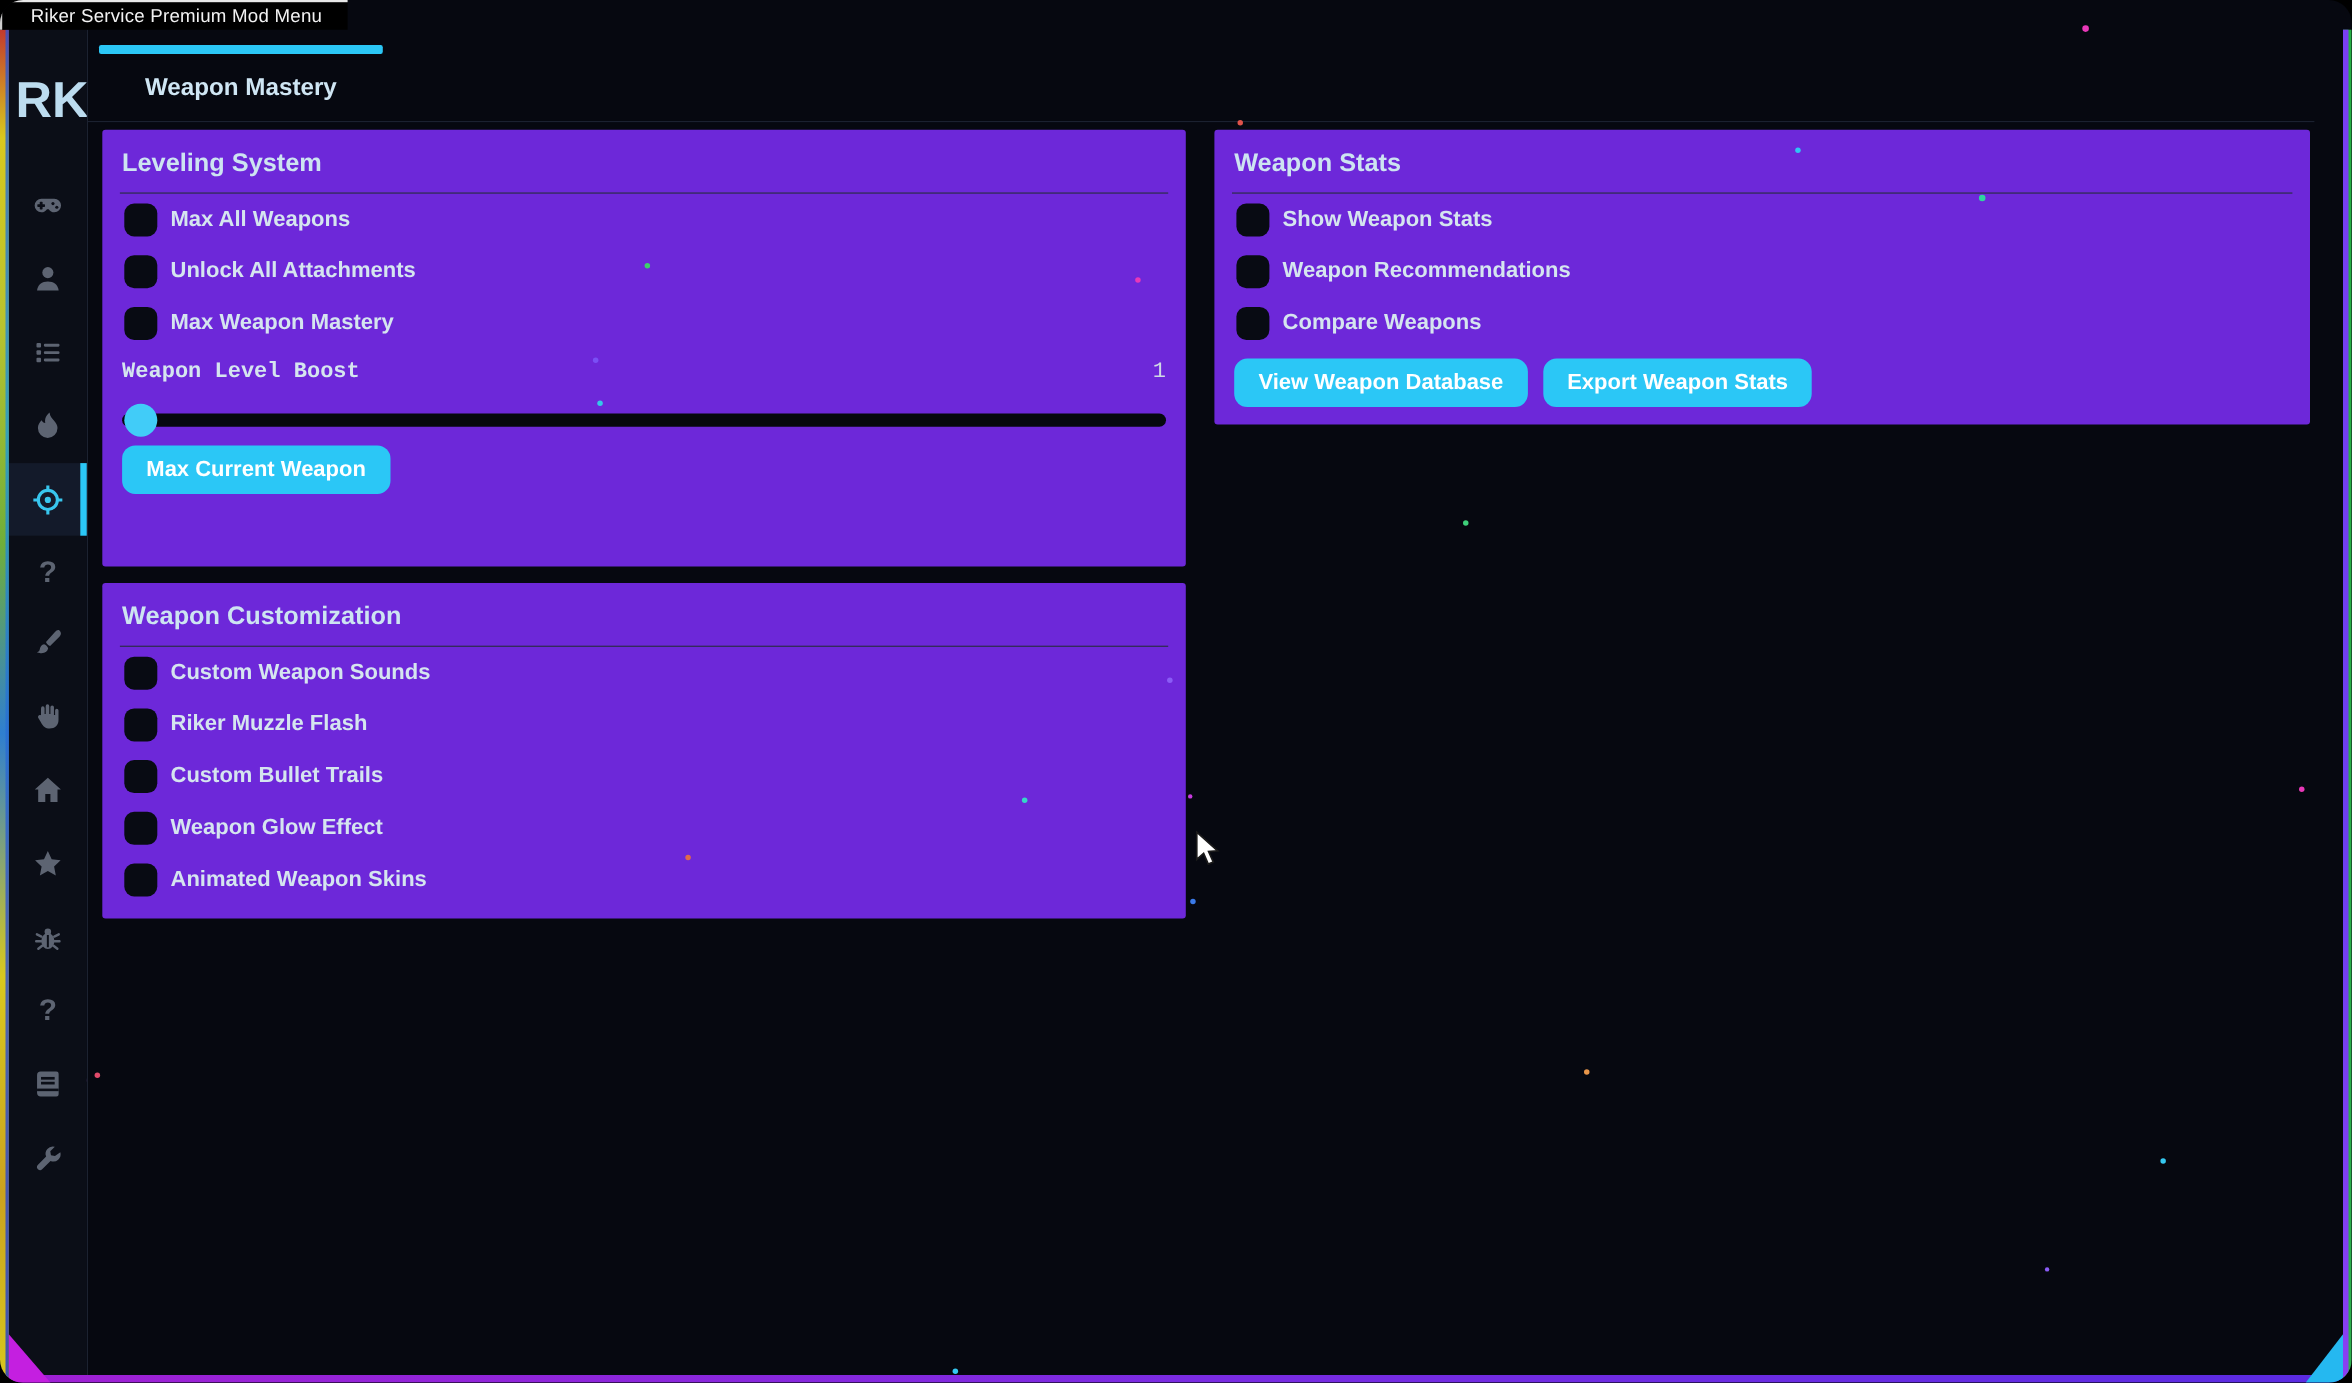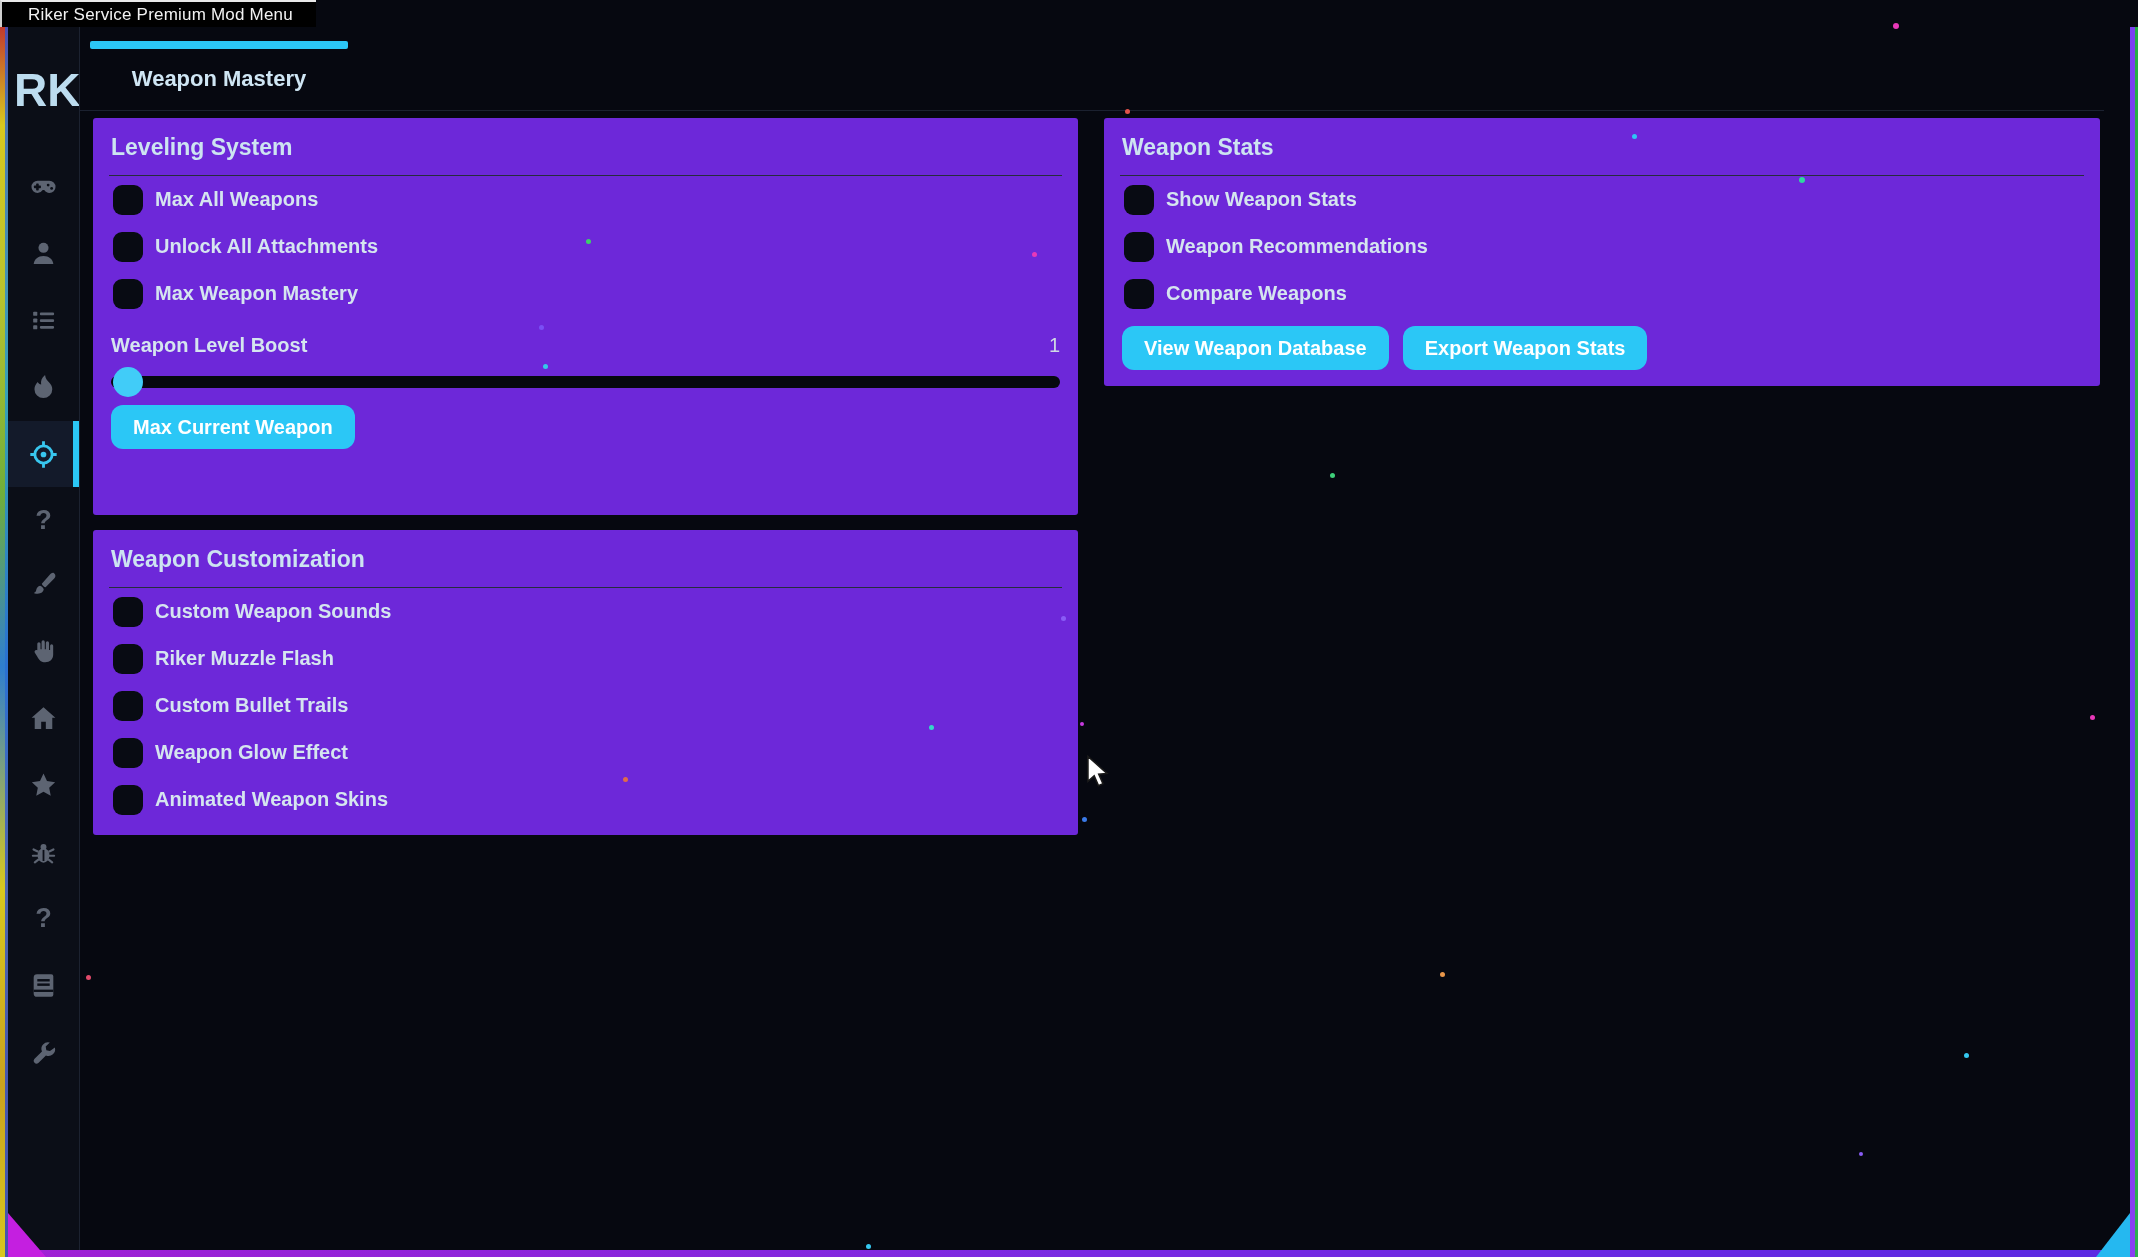--- a/index.html
+++ b/index.html
@@ -1,19 +1,20 @@
 <!DOCTYPE html>
 <html><head>
 <meta charset="utf-8">
 <style>
   html,body{margin:0;padding:0;background:#000;}
   .stage{
     position:relative;width:2138px;height:1257px;overflow:hidden;
     background:#060810;
     font-family:"Liberation Sans",sans-serif;
+    border-radius:21px;
     -webkit-font-smoothing:antialiased;
   }
   
   .titlebar{
     position:absolute;left:0;top:0;width:316px;height:27px;background:#000;
     border-top:2px solid #e8e8e8;border-left:2px solid #cfcfcf;
     display:flex;align-items:center;box-sizing:border-box;padding-left:26px;
     color:#f2f2f2;font-size:17px;letter-spacing:.2px;z-index:30;
   }
   .edge-left{
@@ -96,21 +97,21 @@
   .panel-rule{height:1px;background:#272d3d;margin:0 -2px;}
   .toggle-row{
     display:flex;align-items:center;height:47px;gap:12px;margin-left:2px;cursor:pointer;
   }
   .toggle-row:first-of-type{margin-top:9px;}
   .checkbox{
     width:30px;height:30px;border-radius:9px;background:#080b13;flex:0 0 auto;
   }
   .toggle-label{font-size:20px;font-weight:bold;color:#d5e5ef;}
   .slider-head{
-    display:flex;justify-content:space-between;align-items:center;height:36px;margin-top:10px;
+    display:flex;justify-content:space-between;align-items:flex-start;height:36px;margin-top:10px;font-family:Liberation Mono, monospace;
   }
   .slider-title{font-size:20px;font-weight:bold;color:#d5e5ef;}
   .slider-value{font-size:20px;color:#cfd9e4;}
   .slider{
     position:relative;height:30px;margin:4px 0 8px 0;cursor:pointer;
   }
   .slider-track{
     position:absolute;left:0;right:0;top:9px;height:12px;border-radius:6px;background:#06080f;
   }
   .slider-thumb{

